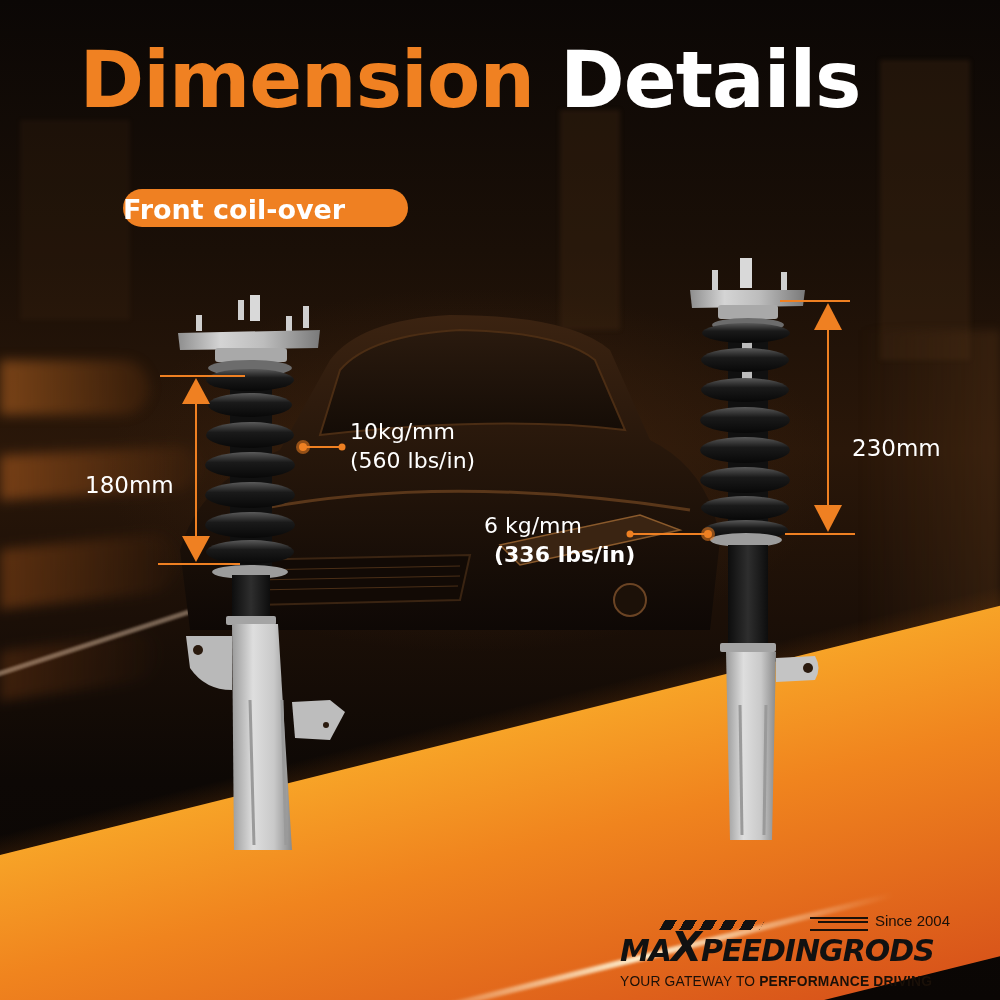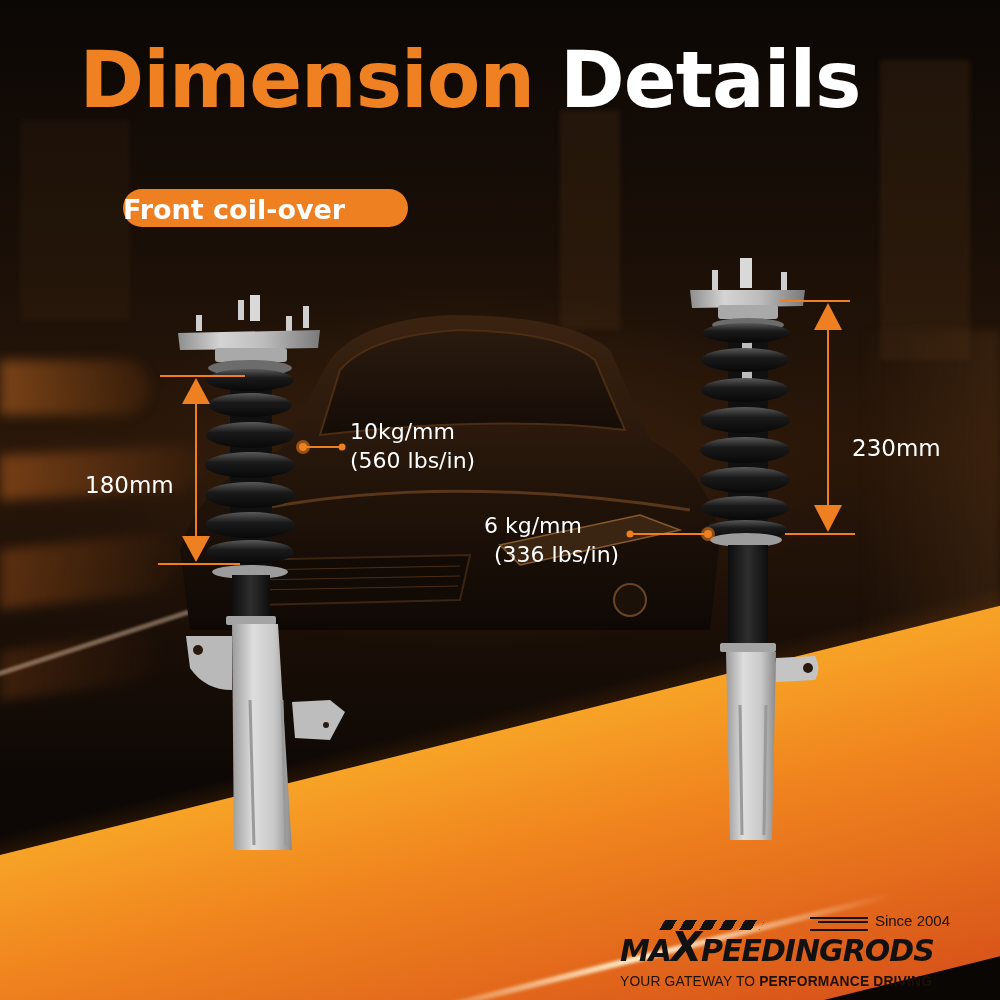--- a/index.html
+++ b/index.html
@@ -245,21 +245,21 @@
     </g>
   </svg>
 
   <div class="lbl lbl-lg" style="left:85px;top:471px;">180mm</div>
   <div class="lbl lbl-lg" style="left:852px;top:406px;margin-top:28px;">230mm</div>
 
   <div class="lbl" style="left:350px;top:418px;">10kg/mm</div>
   <div class="lbl" style="left:350px;top:447px;">(560 lbs/in)</div>
 
   <div class="lbl" style="left:484px;top:512px;">6 kg/mm</div>
-  <div class="lbl" style="left:494px;top:541px;">(336 lbs/in)</div>
+  <div class="lbl" style="left:494px;top:541px;font-weight:bold;">(336 lbs/in)</div>
 
   <div class="brand">
     <div class="since-lines"></div>
     <div class="since">Since 2004</div>
     <div class="flag"></div>
     <div class="logo">
       <span>MA</span><span class="big">X</span><span class="small">PEEDING</span><span>RODS</span>
     </div>
     <div class="tagline">
       <span>YOUR GATEWAY TO </span><b>PERFORMANCE DRIVING</b>

